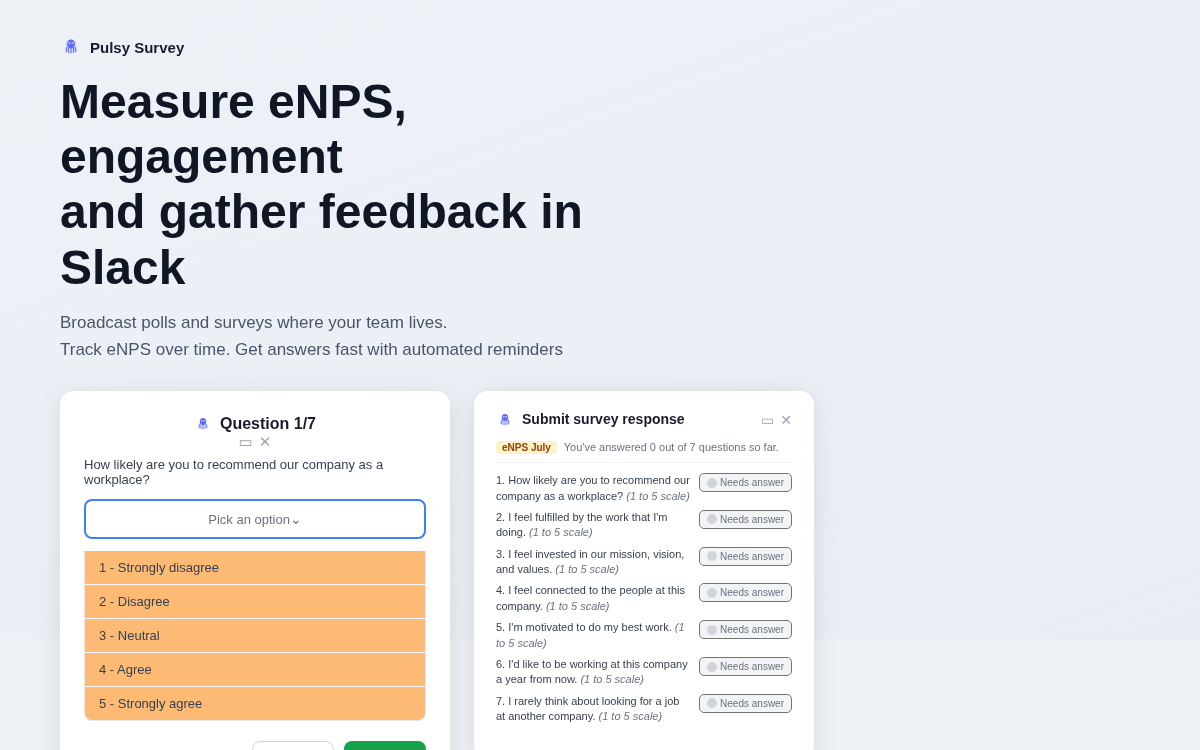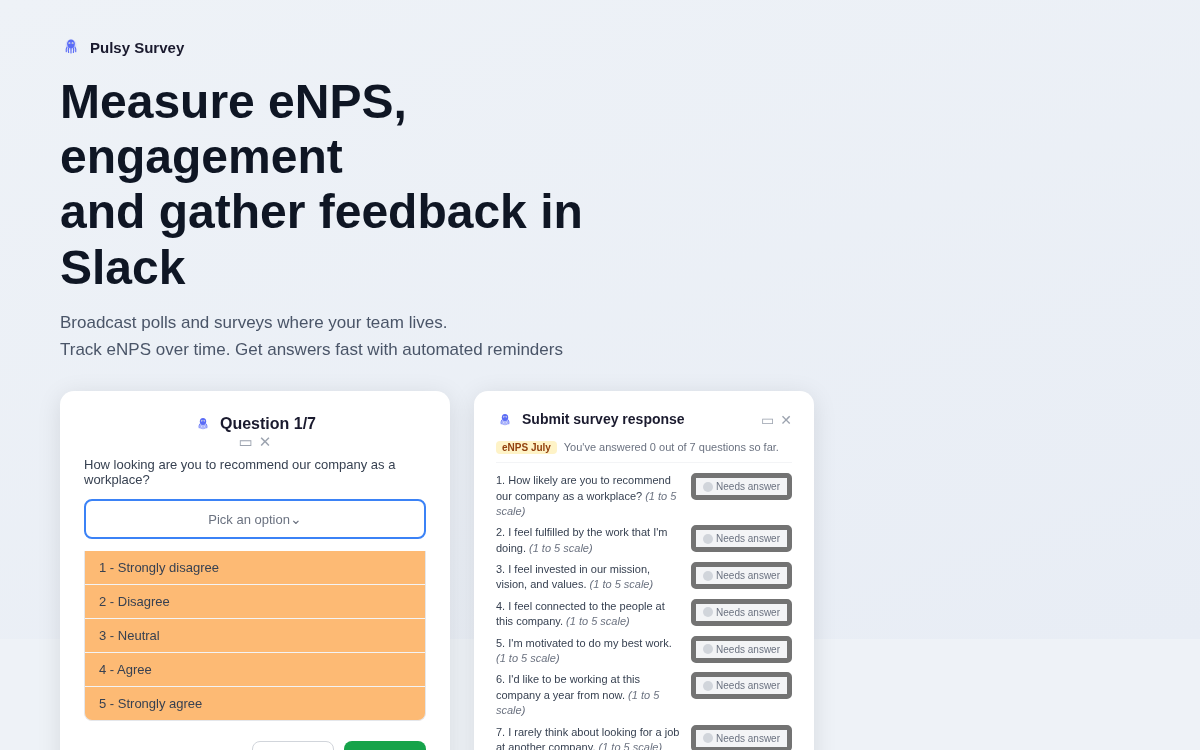--- a/index.html
+++ b/index.html
@@ -226,21 +226,21 @@
       color: #374151;
       flex: 1;
       line-height: 1.4;
     }
     .q-text em {
       font-style: italic;
       color: #6b7280;
     }
     .needs-badge {
       background: #f3f4f6;
-      border: 5px solid #737373;
+      border: 1px solid #737373;
       border-radius: 5px;
       padding: 3px 7px;
       font-size: 10px;
       color: #6b7280;
       white-space: nowrap;
       display: flex;
       align-items: center;
       gap: 3px;
     }
     .needs-icon {
@@ -307,21 +307,21 @@
             <path d="M19 14 Q21 17 20 20" stroke="#5b6cf6" stroke-width="1.5" fill="none" stroke-linecap="round"></path>
           </svg>
           <span class="card-title">Question 1/7</span>
         </div>
         <div class="card-icons">
           <span class="card-icon-btn">▭</span>
           <span class="card-icon-btn">✕</span>
         </div>
       </div>
 
-      <p class="question-text">How looking are you to recommend our company as a workplace?</p>
+      <p class="question-text">How likely are you to recommend our company as a workplace?</p>
 
       <div class="dropdown-box">
         <span>Pick an option</span>
         <span class="chevron-down">⌄</span>
       </div>
 
       <div class="options-list">
         <div class="option-item">1 - Strongly disagree</div>
         <div class="option-item">2 - Disagree</div>
         <div class="option-item">3 - Neutral</div>

